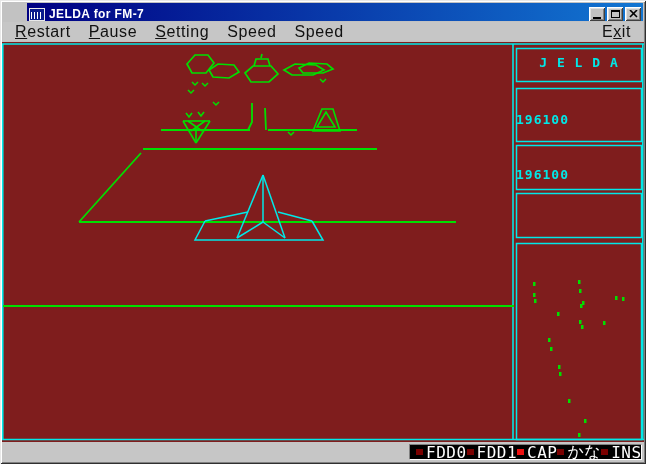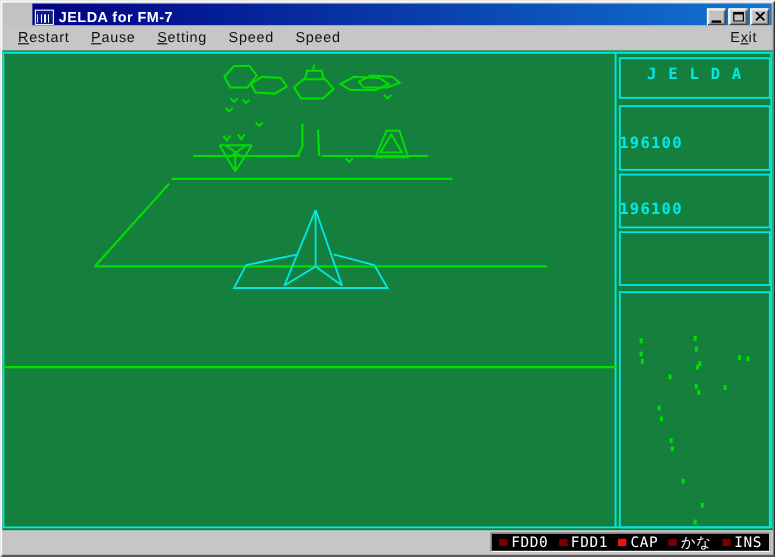--- a/index.html
+++ b/index.html
@@ -28,49 +28,49 @@
   .tb-btn{
     width:16px;height:14px;background:#c2c2c2;position:relative;
     box-shadow: inset 1px 1px 0 #ffffff, inset -1px -1px 0 #404040,
                 inset 2px 2px 0 #e0e0e0, inset -2px -2px 0 #808080;
     display:flex;align-items:center;justify-content:center;
   }
   .gl-min{width:8px;height:2px;background:#000;margin-top:7px;}
   .gl-max{width:9px;height:8px;border:1px solid #000;border-top:2px solid #000;}
   .menubar{
     position:absolute;left:3px;top:22px;right:3px;height:19px;
-    background:#c6c6c6;display:flex;
-    font-size:12px;color:#111;padding:0 7px;
+    background:#c6c6c6;display:flex;align-items:center;
+    font-size:16px;color:#111;padding:0 7px;
   }
   .menu-item{padding:2px 5px;margin-right:8px;white-space:nowrap;letter-spacing:.6px;}
   .menu-exit{margin-left:auto;margin-right:0;}
   .mkey{text-decoration:underline;}
   .game{
-    position:absolute;left:2px;top:42px;width:642px;height:400px;background:#15803d;
+    position:absolute;left:2px;top:42px;width:642px;height:400px;background:#7f1d1d;
   }
   .game svg{position:absolute;left:0;top:0;}
   .g{stroke:var(--green);fill:none;}
   .c{stroke:var(--cyan);fill:none;}
   .hud{
     position:absolute;color:var(--cyan);
     font-family:"DejaVu Sans Mono",monospace;font-size:13px;font-weight:bold;
     width:126px;left:514px;letter-spacing:1px;white-space:nowrap;
   }
   .hud.center{text-align:center;}
   .hud.rightal{text-align:left;}
   .statusbar{
     position:absolute;left:2px;top:442px;width:642px;height:20px;background:#c6c6c6;
   }
   .led-panel{
     position:absolute;right:2px;top:2px;width:233px;height:16px;background:#000;
     border-top:1px solid #808080;border-left:1px solid #808080;
     border-bottom:1px solid #ffffff;border-right:1px solid #ffffff;
     display:flex;align-items:center;justify-content:space-between;
     padding:0 6px;
-    font-family:"DejaVu Sans Mono",monospace;font-size:12px;color:#fff;
+    font-family:"DejaVu Sans Mono",monospace;font-size:16px;color:#fff;
   }
   .indicator{display:flex;align-items:center;white-space:nowrap;letter-spacing:.5px;}
   .led{width:7px;height:6px;margin-right:3px;background:#7a0000;}
 </style>
 </head>
 <body>
 
 <div class="window">
 
   <div class="titlebar">

